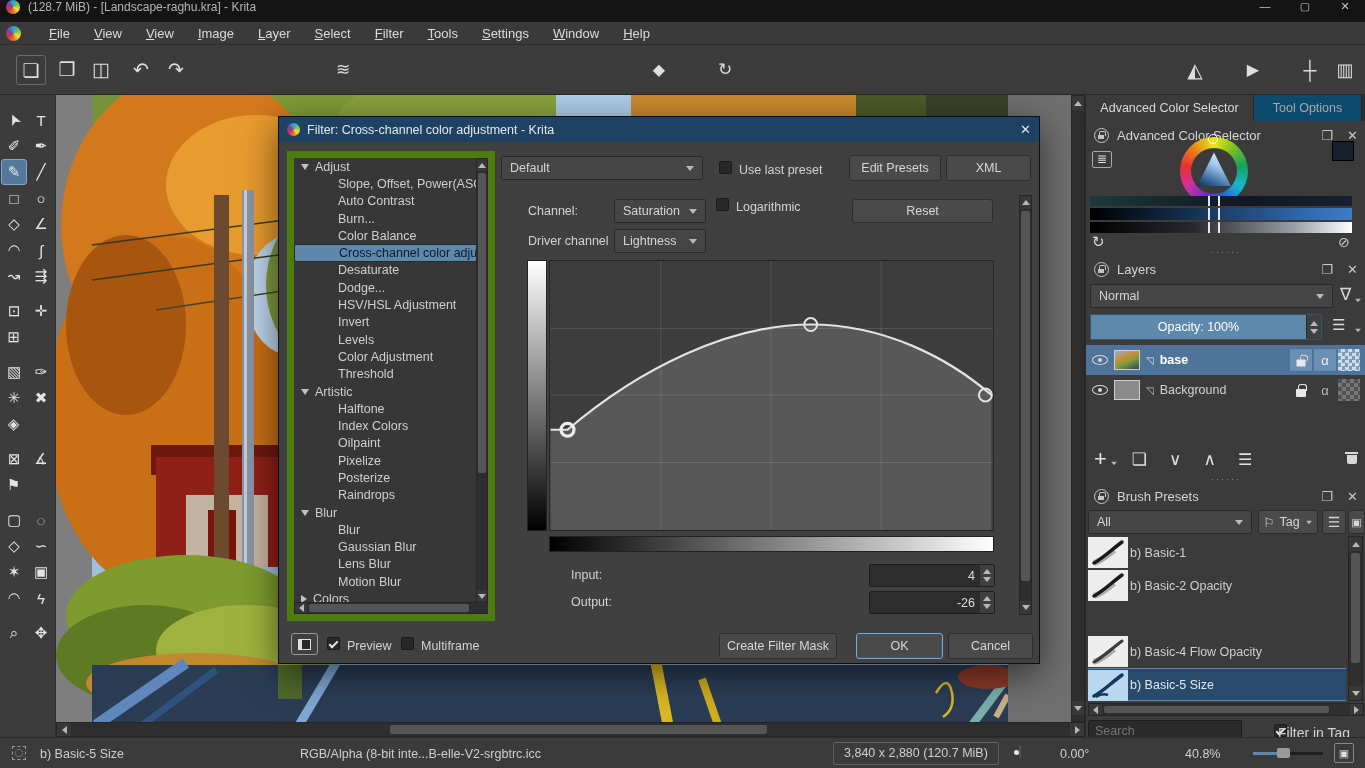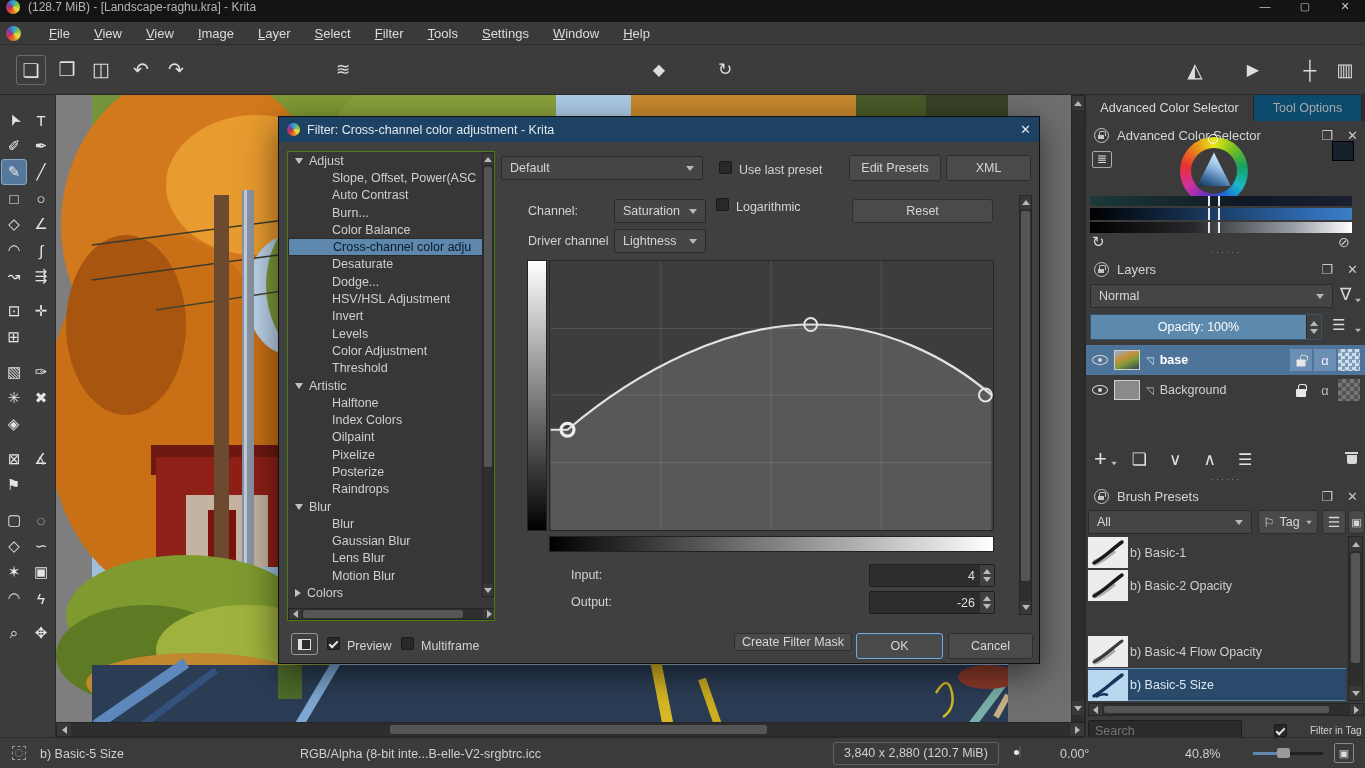--- a/index.html
+++ b/index.html
@@ -62,21 +62,21 @@
   .tool.on{background:#54799c;border:1px solid #83a7c9;border-radius:3px}
   .gap8{height:9px;flex:none}
   .rotp{display:inline-block;transform:rotate(-115deg)}
   
   .sbar{background:#2e2e2e;border:1px solid #262626}
   .sb-handle{background:#555;border-radius:2px}
   .sb-btn{background:#383838;display:flex;align-items:center;justify-content:center}
   
   #dialog{left:278px;top:116px;width:762px;height:548px;background:#404040;border:1px solid #0e0e0e;box-shadow:0 10px 34px rgba(0,0,0,.55)}
   #dlg-title{position:absolute;left:0;top:0;right:0;height:25px;background:#1d4263;display:flex;align-items:center;padding:0 8px;gap:7px;color:#e2e8ee;font-size:12.5px}
-  .tree{position:absolute;left:8px;top:34px;width:208px;height:470px;background:#373737;border:1px solid #4d7c0f;overflow:hidden}
+  .tree{position:absolute;left:8px;top:34px;width:208px;height:470px;background:#373737;border:7px solid #4d7c0f;overflow:hidden}
   .trow{height:17.3px;display:flex;align-items:center;color:#cfcfcf;white-space:nowrap}
   .trow .tri{margin:0 6px 0 7px;flex:none}
   .trow.item{padding-left:44px}
   .trow.sel{background:#5d87ad;color:#0d1b27}
   .tri-d{width:0;height:0;border-left:4.5px solid transparent;border-right:4.5px solid transparent;border-top:6px solid #c2c2c2;display:inline-block}
   .tri-r{width:0;height:0;border-top:4.5px solid transparent;border-bottom:4.5px solid transparent;border-left:6px solid #c2c2c2;display:inline-block}
   .dlbl{color:#d2d2d2}
   
   #rightpanel{left:1085px;top:95px;width:280px;height:642px;background:#3b3b3b;border-left:1px solid #2a2a2a}
   .tabbar{position:absolute;left:0;top:0;width:280px;height:26px;background:#2e2e2e;display:flex}
@@ -582,21 +582,21 @@
 
   <span class="ab" style="left:12px;top:516px;width:27px;height:22px;border:1px solid #9a9a9a;border-radius:3px;display:flex;align-items:center;justify-content:center">
     <span style="width:13px;height:11px;border:1.5px solid #e0e0e0;background:linear-gradient(90deg,#e0e0e0 30%,#2a2a2a 30%)"></span>
   </span>
   <span class="ab chk" style="left:48px;top:520px">
       <span class="ck"></span>
     </span>
   <span class="ab dlbl" style="left:68px;top:522px">Preview</span>
   <span class="ab chk" style="left:122px;top:520px"></span>
   <span class="ab dlbl" style="left:142px;top:522px">Multiframe</span>
-  <div class="ab btn" style="left:455px;top:516px;width:118px;height:18px">Create Filter Mask</div>
+  <div class="ab btn" style="left:440px;top:516px;width:118px;height:26px">Create Filter Mask</div>
   <div class="ab btn focus" style="left:577px;top:516px;width:87px;height:26px">OK</div>
   <div class="ab btn" style="left:669px;top:516px;width:85px;height:26px">Cancel</div>
 </div>
 
 <div class="ab" id="rightpanel">
   <div class="tabbar">
     <span class="tab on" style="width:168px">Advanced Color Selector</span>
     <span class="tab off" style="width:108px">Tool Options</span>
   </div>
 
@@ -761,21 +761,21 @@
     <span class="ab sb-handle" style="left:15px;top:2px;width:225px;height:7px"></span>
     <span class="ab sb-btn" style="right:0;top:0;width:13px;height:11px">
         <span class="t-right"></span>
       </span>
   </span>
 
   <input class="ab" style="left: 2px; top: 625px; width: 154px; height: 21px; background: rgb(43, 43, 43); border: 1px solid rgb(29, 29, 29); border-radius: 2px; color: rgb(207, 207, 207); padding: 0px 6px; font-size: 12.5px; font-family: inherit;" placeholder="Search">
   <span class="ab chk" style="left:188px;top:629px">
       <span class="ck"></span>
     </span>
-  <span class="ab" style="left:224px;top:630px;font-size:10px">Filter in Tag</span>
+  <span class="ab" style="left:192px;top:630px;font-size:14px">Filter in Tag</span>
 </div>
 
 <div class="ab" id="statusbar">
   <span class="ab selicon" style="left:12px;top:8px"></span>
   <span class="ab" style="left:40px;top:9px">b) Basic-5 Size</span>
   <span class="ab" style="left:300px;top:9px">RGB/Alpha (8-bit inte...B-elle-V2-srgbtrc.icc</span>
   <span class="ab" style="left:833px;top:4px;height:23px;padding:0 10px;border:1px solid #606060;border-radius:2px;line-height:21px">3,840 x 2,880 (120.7 MiB)</span>
   <span class="ab knob" style="left:1005px;top:4px"></span>
   <span class="ab" style="left:1060px;top:9px">0.00°</span>
   <span class="ab" style="left:1185px;top:9px">40.8%</span>

